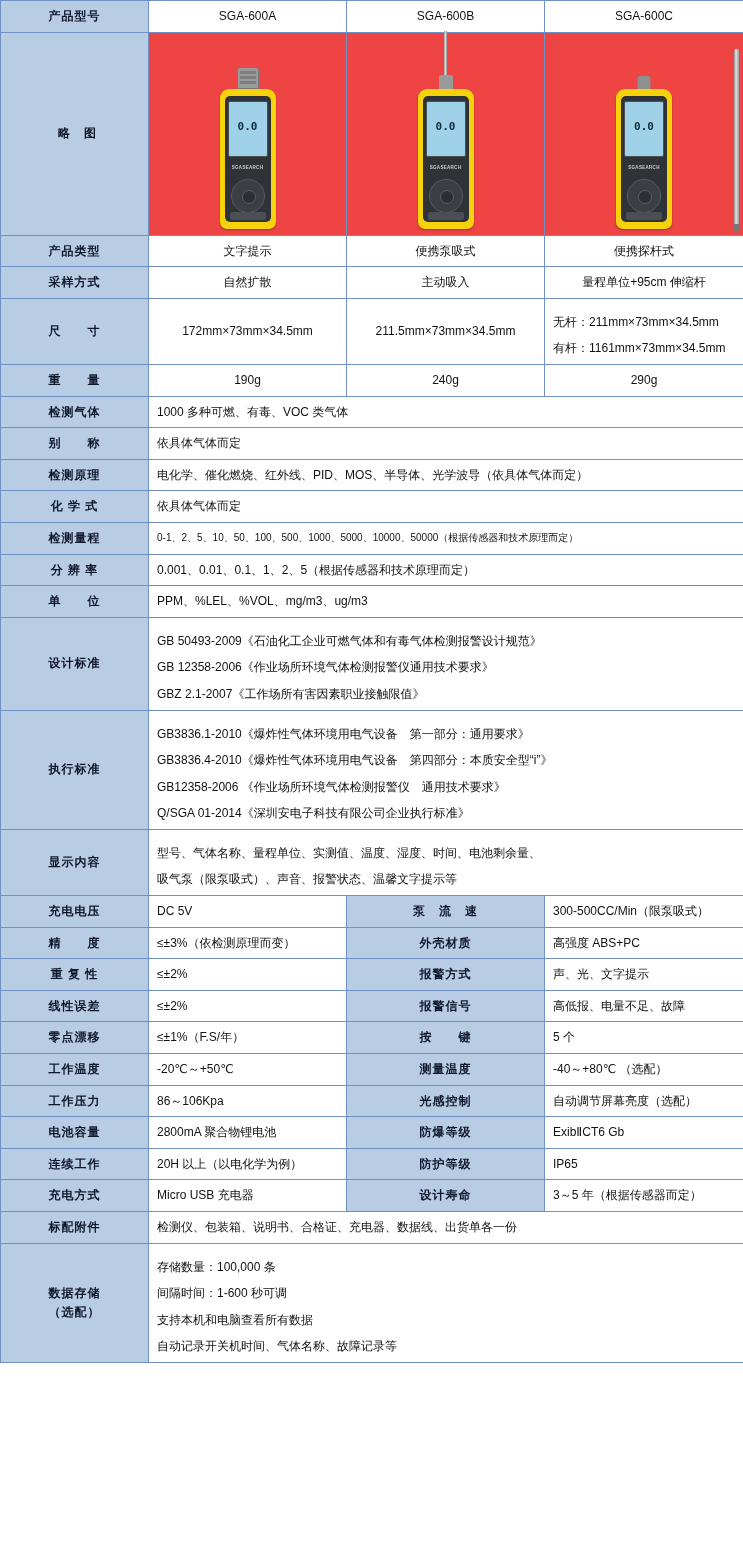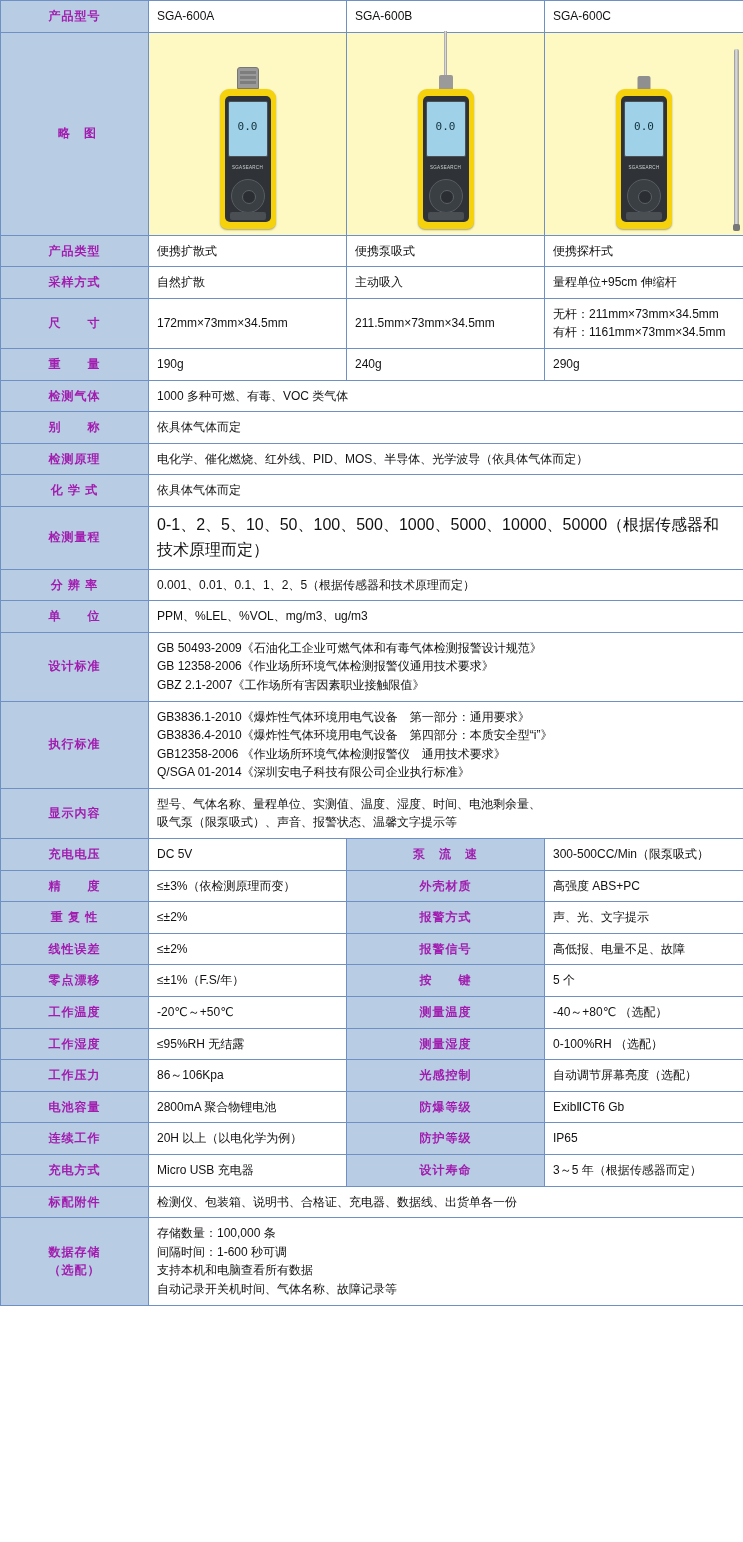--- a/index.html
+++ b/index.html
@@ -22,30 +22,30 @@
     padding: 6px 8px;
     font-size: 12px;
     vertical-align: middle;
     line-height: 1.55;
     background: #fff;
   }
   td.lbl {
     background: #b8cce4;
     text-align: center;
     font-weight: bold;
-    color: #a21caf;
+    color: #0f172a;
     letter-spacing: 1px;
   }
-  td.ctr { text-align: left; }
+  td.ctr { text-align: center; }
   td.val { text-align: left; }
   .sp { letter-spacing: 6px; text-indent: 6px; margin-left: 30px; }
-  .multi > div { white-space: nowrap; }
+  .multi > div { white-space: nowrap; margin-top: 8px; }
 
   
-  .devcell { background: #fef9c3; height: 202px; padding: 0; }
+  .devcell { background: #ef4444; height: 202px; padding: 0; font-weight: bold; }
   .devwrap {
     position: relative;
     height: 202px;
     display: flex;
     align-items: flex-end;
     justify-content: center;
   }
   .device {
     position: relative;
     width: 56px;
@@ -228,21 +228,21 @@
             <div class="brand">SGASEARCH</div>
             <div class="keypad"></div>
             <div class="btm"></div>
           </div>
         </div>
       </td>
     </tr>
 
     <tr>
       <td class="lbl">产品类型</td>
-      <td class="ctr">便携扩散式</td>
+      <td class="ctr">文字提示</td>
       <td class="ctr">便携泵吸式</td>
       <td class="ctr">便携探杆式</td>
     </tr>
 
     <tr>
       <td class="lbl">采样方式</td>
       <td class="ctr">自然扩散</td>
       <td class="ctr">主动吸入</td>
       <td class="ctr">量程单位+95cm 伸缩杆</td>
     </tr>
@@ -276,21 +276,21 @@
     <tr>
       <td class="lbl">检测原理</td>
       <td class="val" colspan="3">电化学、催化燃烧、红外线、PID、MOS、半导体、光学波导（依具体气体而定）</td>
     </tr>
     <tr>
       <td class="lbl">化 学 式</td>
       <td class="val" colspan="3">依具体气体而定</td>
     </tr>
     <tr>
       <td class="lbl">检测量程</td>
-      <td class="val" colspan="3" style="font-size:16px">0-1、2、5、10、50、100、500、1000、5000、10000、50000（根据传感器和技术原理而定）</td>
+      <td class="val" colspan="3" style="font-size:10px">0-1、2、5、10、50、100、500、1000、5000、10000、50000（根据传感器和技术原理而定）</td>
     </tr>
     <tr>
       <td class="lbl">分 辨 率</td>
       <td class="val" colspan="3">0.001、0.01、0.1、1、2、5（根据传感器和技术原理而定）</td>
     </tr>
     <tr>
       <td class="lbl">单　　位</td>
       <td class="val" colspan="3">PPM、%LEL、%VOL、mg/m3、ug/m3</td>
     </tr>
 
@@ -351,26 +351,20 @@
       <td class="lbl">按　　键</td>
       <td class="val">5 个</td>
     </tr>
     <tr>
       <td class="lbl">工作温度</td>
       <td class="val">-20℃～+50℃</td>
       <td class="lbl">测量温度</td>
       <td class="val">-40～+80℃ （选配）</td>
     </tr>
     <tr>
-      <td class="lbl">工作湿度</td>
-      <td class="val">≤95%RH 无结露</td>
-      <td class="lbl">测量湿度</td>
-      <td class="val">0-100%RH （选配）</td>
-    </tr>
-    <tr>
       <td class="lbl">工作压力</td>
       <td class="val">86～106Kpa</td>
       <td class="lbl">光感控制</td>
       <td class="val">自动调节屏幕亮度（选配）</td>
     </tr>
     <tr>
       <td class="lbl">电池容量</td>
       <td class="val">2800mA 聚合物锂电池</td>
       <td class="lbl">防爆等级</td>
       <td class="val">ExibⅡCT6 Gb</td>

